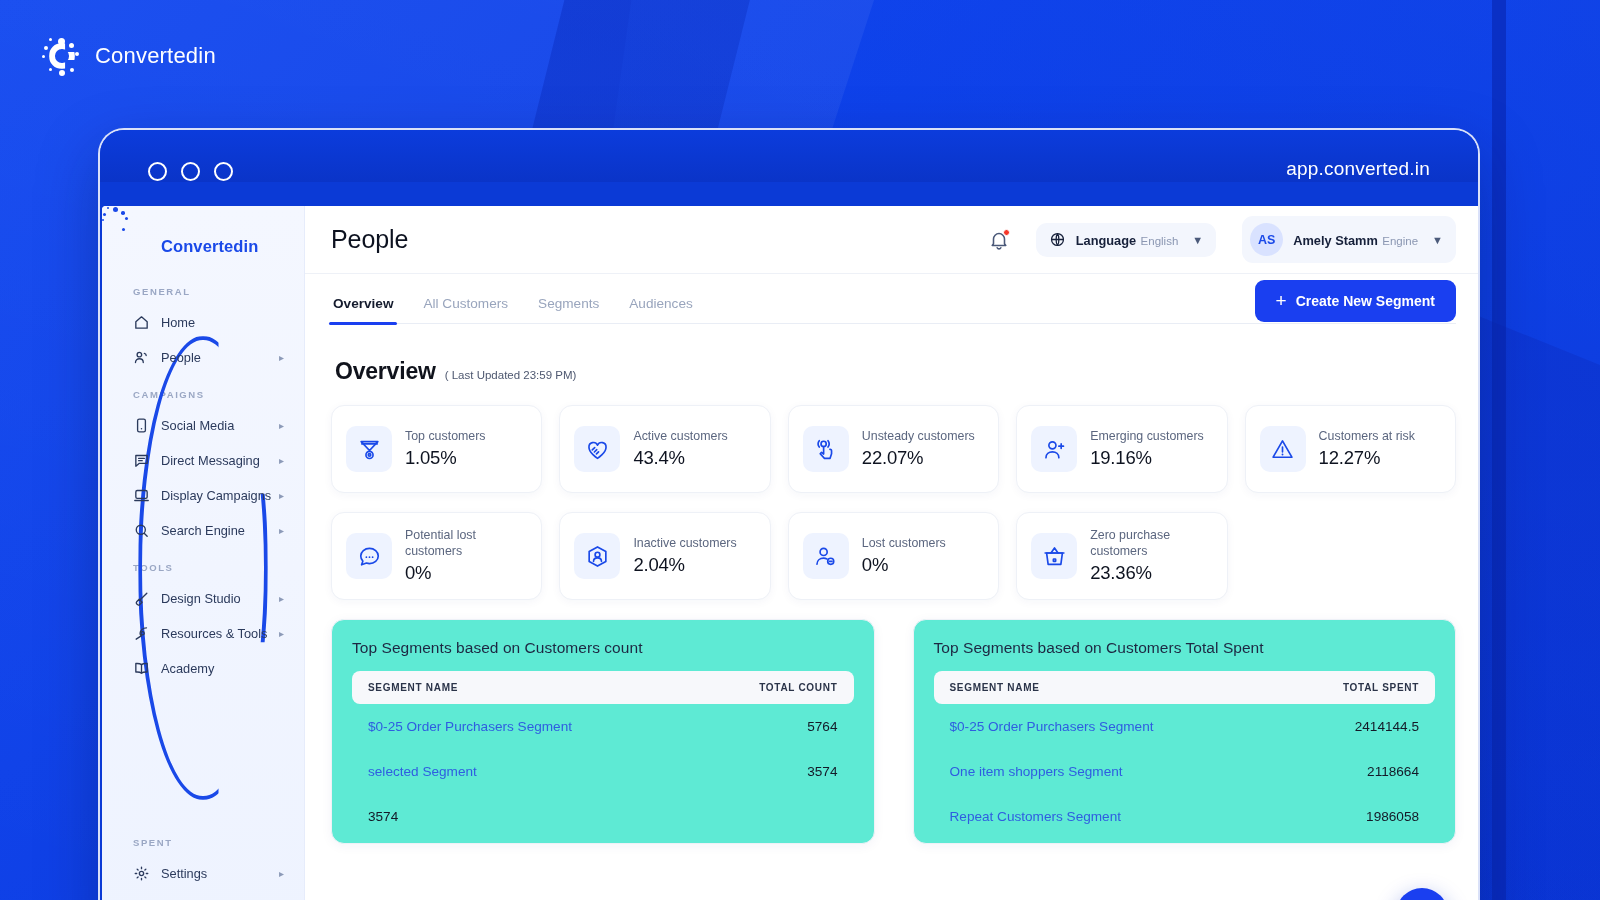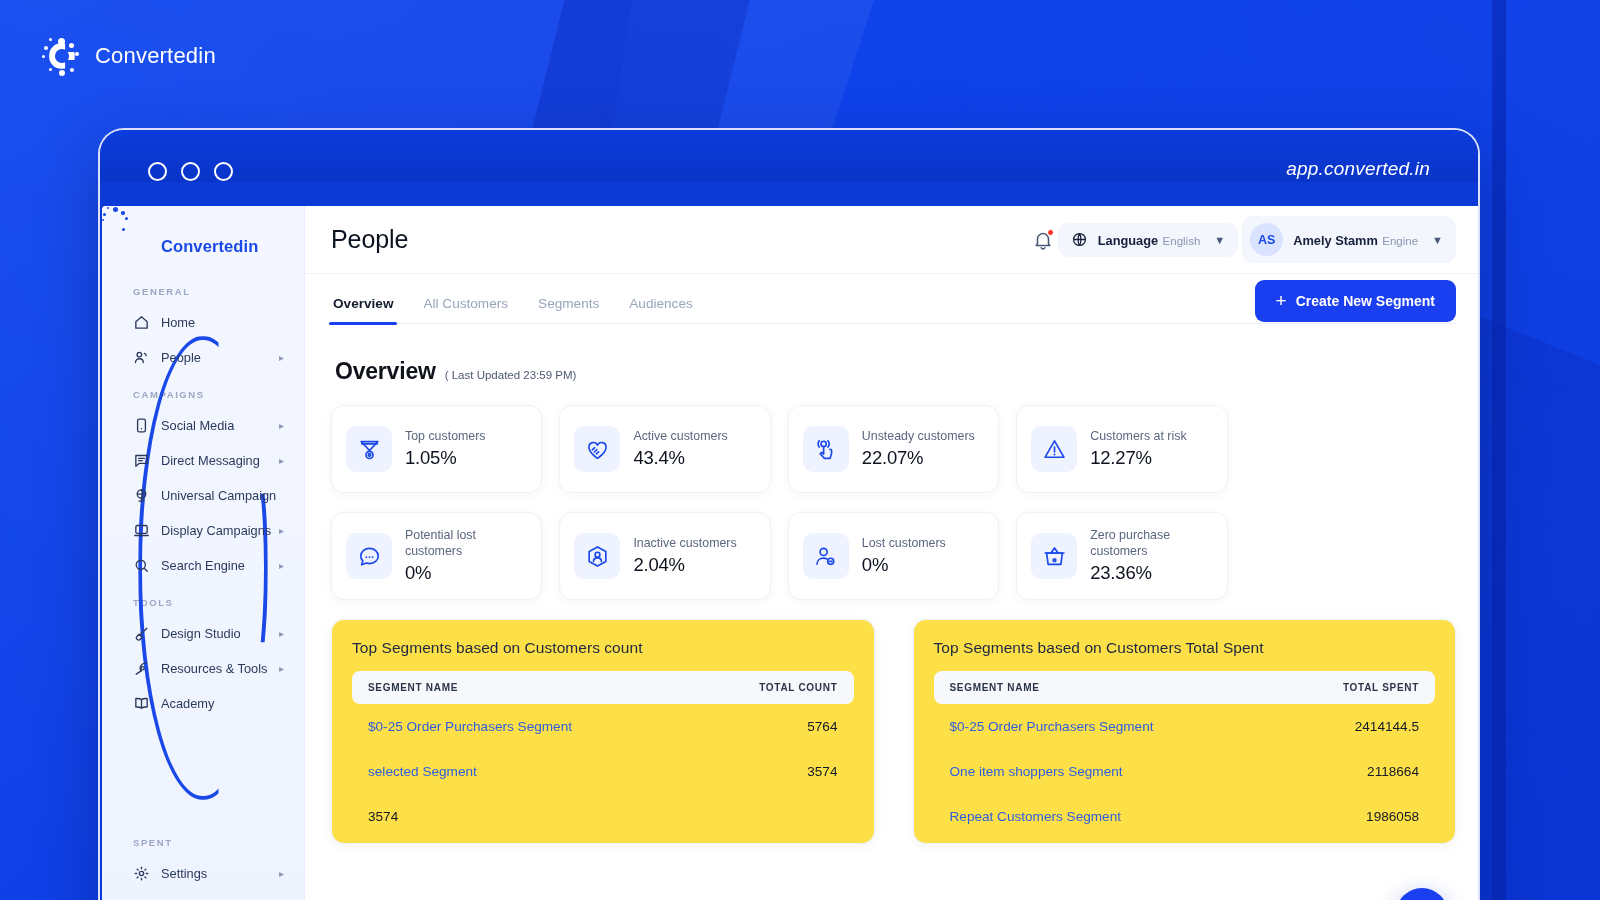--- a/index.html
+++ b/index.html
@@ -49,21 +49,21 @@
   .logo-mark.blue .ring { border-color:#1a49e8; }
   .logo-mark.blue .dot { background:#1a49e8; }
 
   
   .window { position:absolute; left:98px; top:128px; width:1382px; height:800px;
     background:#0b3ad6; border-radius:26px 26px 0 0;
     border:2px solid rgba(255,255,255,0.85); border-bottom:none;
     overflow:hidden; z-index:6;
     box-shadow:0 24px 60px rgba(3,20,90,0.35); }
   .win-chrome { height:52px; position:relative;
-    background: linear-gradient(180deg,#0c3cdc,#0a34c8); font-style: italic; }
+    background: linear-gradient(180deg,#0c3cdc,#0a34c8); }
   .win-dots { position:absolute; left:48px; top:32px; display:flex; gap:14px; }
   .win-dots i { width:19px; height:19px; border-radius:50%; border:2.2px solid #fff; display:block; }
   .win-url { position:absolute; right:48px; top:28px; color:#fff; font-size:19px; letter-spacing:0.2px; }
 
   .app-shell { position:absolute; left:2px; top:76px; width:1378px; height:724px;
     background:#fff; border-top-left-radius:4px; display:flex; overflow:hidden; }
 
   
   .sidebar { width:203px; flex:0 0 203px; background:linear-gradient(180deg,#f4f7ff,#eef3ff);
     border-right:1px solid #e6ecfb; padding:18px 0 0 0; position:relative; }
@@ -87,21 +87,21 @@
   .side-item .ico svg { width:17px; height:17px; display:block; }
   .side-item .lbl { white-space:nowrap; }
   .side-item .chev { position:absolute; right:20px; color:#8c9ab8; font-size:10px; line-height:1; }
   .side-bottom { position:absolute; left:0; right:0; bottom:0; padding-bottom:4px; }
 
   
   .main { flex:1; min-width:0; background:#fff; display:flex; flex-direction:column; }
   .topbar { height:68px; flex:0 0 68px; display:flex; align-items:center;
     padding:0 24px 0 26px; border-bottom:1px solid #eef1f7; }
   .page-title { font-size:25px; color:#0d1220; font-weight:400; letter-spacing:-0.1px; }
-  .topbar-right { margin-left:auto; display:flex; align-items:center; gap:4px; }
+  .topbar-right { margin-left:auto; display:flex; align-items:center; gap:26px; }
   .bell { position:relative; width:22px; height:22px; color:#4a5878; cursor:pointer; }
   .bell svg { width:22px; height:22px; display:block; }
   .bell .dot { position:absolute; right:0px; top:0px; width:7px; height:7px; border-radius:50%;
     background:#f6372a; border:1.4px solid #fff; }
   .pill { display:flex; align-items:center; gap:10px; background:#f3f6fd;
     border-radius:11px; padding:8px 13px; cursor:pointer; }
   .pill .globe { width:17px; height:17px; color:#1d2b4d; }
   .pill .globe svg { width:17px; height:17px; display:block; }
   .pill .txt .t1 { font-size:12.8px; font-weight:700; color:#16203a; line-height:1.15; }
   .pill .txt .t2 { font-size:11.5px; color:#8b97b2; line-height:1.3; }
@@ -135,21 +135,21 @@
     box-shadow:0 2px 10px rgba(20,40,110,0.045); }
   .card .cico { width:46px; height:46px; flex:0 0 46px; border-radius:10px; background:#eef3ff;
     display:flex; align-items:center; justify-content:center; color:#1a49e8; }
   .card .cico svg { width:25px; height:25px; display:block; }
   .card .ctxt { min-width:0; }
   .card .clabel { font-size:12.4px; color:#5b667f; line-height:1.25; margin-bottom:3px; }
   .card .cval { font-size:18.5px; color:#0e1320; font-weight:500; letter-spacing:-0.2px; }
 
   
   .tables { display:grid; grid-template-columns:1fr 1fr; gap:38px; margin-top:19px; }
-  .tpanel { background:#fde047; border:1px solid #eef1f7; border-radius:13px; padding:19px 20px 4px;
+  .tpanel { background:#5eead4; border:1px solid #eef1f7; border-radius:13px; padding:19px 20px 4px;
     box-shadow:0 2px 12px rgba(20,40,110,0.05); }
   .tpanel h3 { font-size:15.5px; color:#1d2742; font-weight:500; margin-bottom:14px; letter-spacing:0.05px; }
   .thead { display:flex; background:#f7f8fb; border-radius:8px; padding:11px 16px; }
   .thead .th { font-size:10px; letter-spacing:0.7px; color:#2b3449; font-weight:700; }
   .thead .th.name { flex:1; }
   .thead .th.num { text-align:right; }
   .trow { display:flex; align-items:center; padding:15px 16px; }
   .trow .c-name { flex:1; color:#2f5de0; font-size:13.6px; cursor:pointer; }
   .trow .c-num { color:#141a28; font-size:13.6px; text-align:right; }
 
@@ -251,30 +251,20 @@
             <path d="M4 5h16v11H9l-5 4z"></path>
               <path d="M8 9h8M8 12.2h5"></path>
             </svg>
         </span>
         <span class="lbl">Direct Messaging</span>
         <span class="chev">▸</span>
       </div>
       <div class="side-item">
         <span class="ico">
           <svg viewBox="0 0 24 24" fill="none" stroke="#2b3a5c" stroke-width="1.9" stroke-linecap="round" stroke-linejoin="round">
-            <circle cx="12" cy="10" r="6"></circle>
-              <path d="M6.3 10h11.4M12 4.2c2.2 2.6 2.2 9 0 11.6"></path>
-            <path d="M12 16v4M8.5 20h7"></path>
-            </svg>
-        </span>
-        <span class="lbl">Universal Campaign</span>
-      </div>
-      <div class="side-item">
-        <span class="ico">
-          <svg viewBox="0 0 24 24" fill="none" stroke="#2b3a5c" stroke-width="1.9" stroke-linecap="round" stroke-linejoin="round">
             <rect x="4" y="5" width="16" height="11" rx="2"></rect>
               <path d="M2.5 19h19"></path>
             </svg>
         </span>
         <span class="lbl">Display Campaigns</span>
         <span class="chev">▸</span>
       </div>
       <div class="side-item">
         <span class="ico">
           <svg viewBox="0 0 24 24" fill="none" stroke="#2b3a5c" stroke-width="1.9" stroke-linecap="round" stroke-linejoin="round">
@@ -431,20 +421,33 @@
                   <path d="M6 3.6a5 5 0 0 0 0 6M14.4 3.6a5 5 0 0 1 0 6"></path>
                 <path d="M10.2 9.2v7.2l-2-1.6-1.3 1.3 4.1 4.4h5.4l1.4-4.4v-3c0-.8-.7-1.4-1.5-1.2"></path>
                 </svg>
             </span>
             <span class="ctxt">
               <span class="clabel" style="display:block">Unsteady customers</span>
               <span class="cval">22.07%</span>
             </span>
           </div>
 
+          <div class="card">
+            <span class="cico">
+              <svg viewBox="0 0 24 24" fill="none" stroke="#1a49e8" stroke-width="1.6" stroke-linecap="round" stroke-linejoin="round">
+                <circle cx="10" cy="8" r="3.4"></circle>
+                  <path d="M3.8 20c0-3.5 2.8-5.7 6.2-5.7s6.2 2.2 6.2 5.7"></path>
+                <path d="M18.4 6.6v4.4M16.2 8.8h4.4"></path>
+                </svg>
+            </span>
+            <span class="ctxt">
+              <span class="clabel" style="display:block">Emerging customers</span>
+              <span class="cval">19.16%</span>
+            </span>
+          </div>
 
           <div class="card">
             <span class="cico">
               <svg viewBox="0 0 24 24" fill="none" stroke="#1a49e8" stroke-width="1.6" stroke-linecap="round" stroke-linejoin="round">
                 <path d="M12 3.8 21 19.4H3z"></path>
                   <path d="M12 9.6v4.6"></path>
                   <circle cx="12" cy="16.8" r=".9" fill="#1a49e8" stroke="none"></circle>
                 </svg>
             </span>
             <span class="ctxt">

